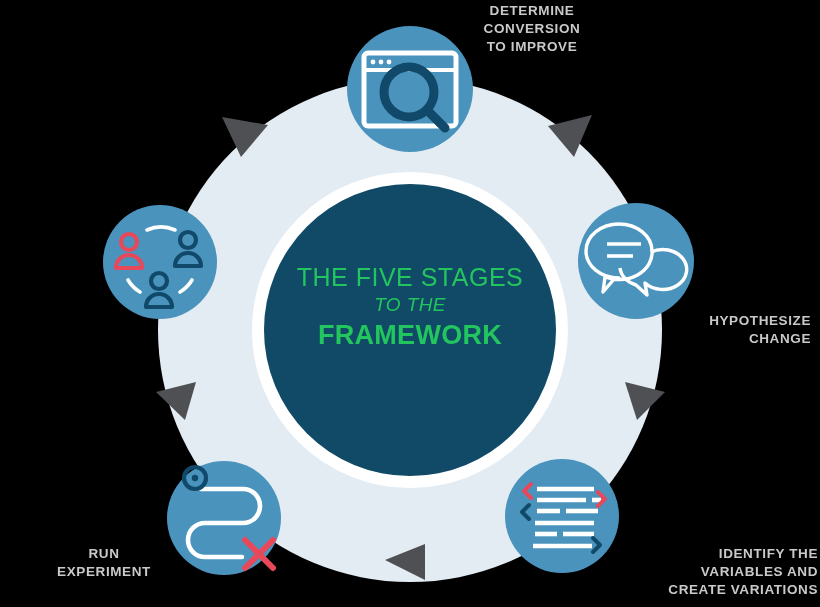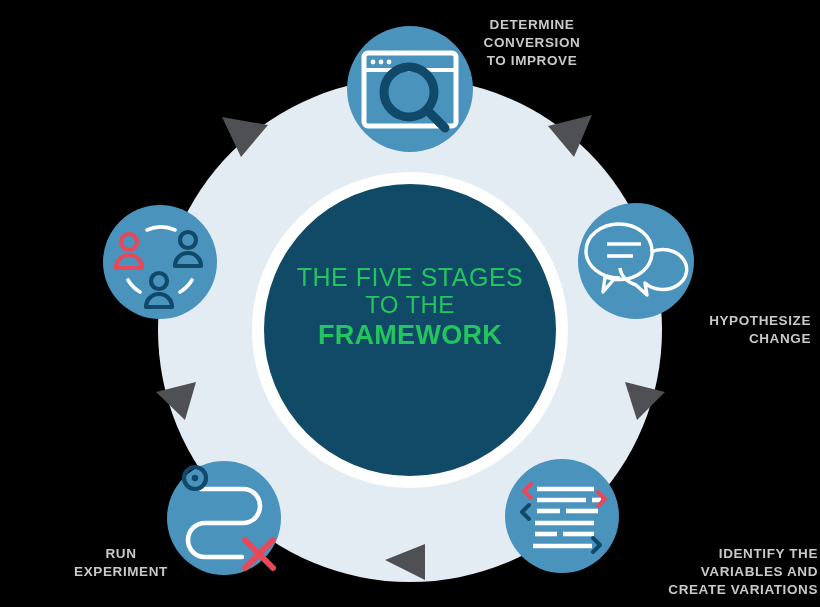--- a/index.html
+++ b/index.html
@@ -25,37 +25,37 @@
     color: #c9c9c9;
     font-family: "Liberation Sans", sans-serif;
     font-size: 13.5px;
     font-weight: 700;
     letter-spacing: 0.6px;
     line-height: 18px;
     text-transform: uppercase;
     white-space: pre-line;
     text-align: center;
   }
-  #label-determine { left: 452px; top: 16px;  width: 160px; text-align: center; }
+  #label-determine { left: 452px; top: 2px;  width: 160px; text-align: center; }
   #label-hypothesize { left: 676px; top: 312px; width: 135px; text-align: right; }
   #label-identify { left: 628px; top: 545px; width: 190px; text-align: right; }
-  #label-run       { left: 41px;  top: 545px; width: 160px; text-align: center; }
+  #label-run       { left: 24px;  top: 545px; width: 160px; text-align: center; }
   #label-measure   { left: 8px;   top: 310px; width: 125px; text-align: center; }
 
   .center-text {
     position: absolute;
     left: 270px;
     top: 262px;
     width: 280px;
     text-align: center;
     color: #22c55e;
     font-family: "Liberation Sans", sans-serif;
   }
   .ct-line1 { font-size: 25px; font-weight: 400; letter-spacing: 0.5px; line-height: 30px; }
-  .ct-line2 { font-size: 24px; font-weight: 400; letter-spacing: 0.4px; line-height: 26px; }
+  .ct-line2 { font-size: 19px; font-weight: 400; letter-spacing: 0.4px; line-height: 26px; font-style: italic; }
   .ct-line3 { font-size: 27px; font-weight: 700; letter-spacing: 0.3px; line-height: 34px; }
   .ct-line4 { font-size: 27px; font-weight: 700; letter-spacing: 0.3px; line-height: 34px; }
 </style>
 </head>
 <body>
 
 <div id="stage">
 
   <svg id="diagram-svg" width="820" height="607" viewBox="0 0 820 607">
 

